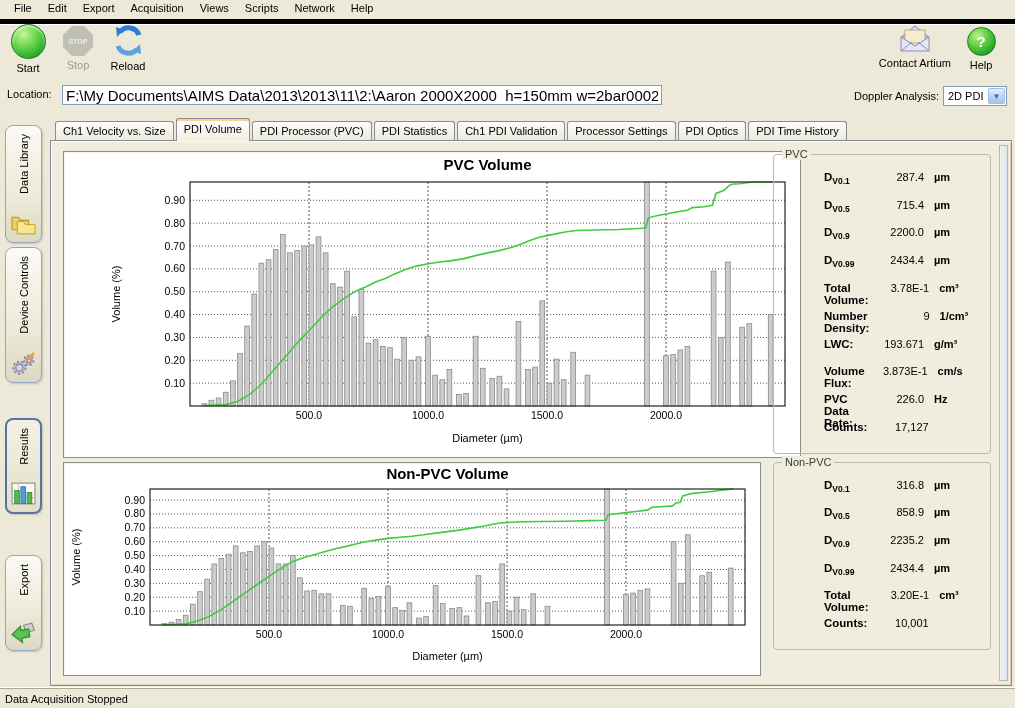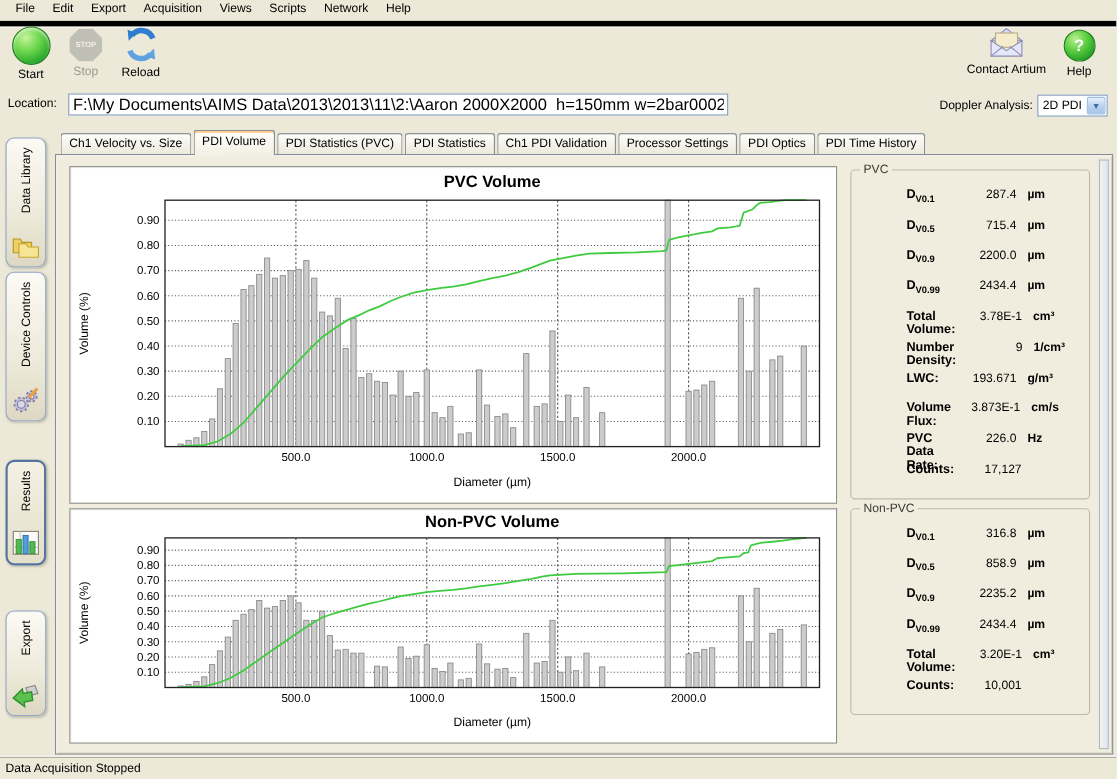--- a/index.html
+++ b/index.html
@@ -61,21 +61,21 @@
     height:13px;white-space:nowrap;cursor:default;}
   .tab.active{background:linear-gradient(#FFFFFF,#F2EFE2);height:16px;padding-top:4px;
     position:relative;z-index:6;margin-bottom:-1px;box-shadow:inset 0 2px 0 #FBD091;}
   
   .page{position:absolute;left:50px;top:140px;width:960px;height:544px;
     border:1px solid #898C95;background:#F0EDDE;
     box-shadow:inset 1px 1px 0 #FBFAF5, inset -1px -1px 0 #D6D2BE;}
   .chartpanel{position:absolute;left:12px;background:#fff;border:1px solid #8E8E82;
     box-shadow:inset 1px 1px 0 #f4f4f4;}
   .chartpanel svg{display:block;}
-  .pvc-chart{top:10px;width:696px;height:305px;}
+  .pvc-chart{top:10px;width:696px;height:305px;padding-left:40px;}
   .npvc-chart{top:321px;width:696px;height:212px;}
   
   .groupbox{position:absolute;left:722px;width:218px;border:1px solid #BDBAA4;border-radius:4px;
     box-sizing:border-box;}
   .groupbox .legend{position:absolute;top:-7px;left:8px;background:#F0EDDE;padding:0 3px;color:#3B3B33;}
   .gb-pvc{top:13px;height:300px;}
   .gb-npvc{top:321px;height:188px;}
   .statrows{position:absolute;left:10px;right:8px;top:14px;bottom:6px;display:flex;flex-direction:column;justify-content:space-around;}
   .statrow{display:flex;align-items:baseline;height:24px;}
   .statrow .lbl{flex:1;font-weight:bold;font-size:11.5px;margin-left:40px;}
@@ -188,21 +188,21 @@
       <svg viewBox="0 0 26 26" class="sicon">
         <polygon points="13,7 21,5 23.5,12 15.5,14" fill="#CFCFCF" stroke="#8A8A8A"></polygon>
         <polygon points="2,16 10,8 10.5,12 18,10.5 19,18 11.5,19.5 12,23.5" fill="#5BC24F" stroke="#2E8F2E" stroke-width="1.2"></polygon>
       </svg>
     </div>
   </div>
 
 <div class="tabstrip" id="tabstrip">
     <div class="tab">Ch1 Velocity vs. Size</div>
     <div class="tab active">PDI Volume</div>
-    <div class="tab">PDI Statistics (PVC)</div>
+    <div class="tab">PDI Processor (PVC)</div>
     <div class="tab">PDI Statistics</div>
     <div class="tab">Ch1 PDI Validation</div>
     <div class="tab">Processor Settings</div>
     <div class="tab">PDI Optics</div>
     <div class="tab">PDI Time History</div>
   </div>
 
 <div class="page">
   <div class="chartpanel pvc-chart">
     <svg id="chart0" width="694" height="303">

